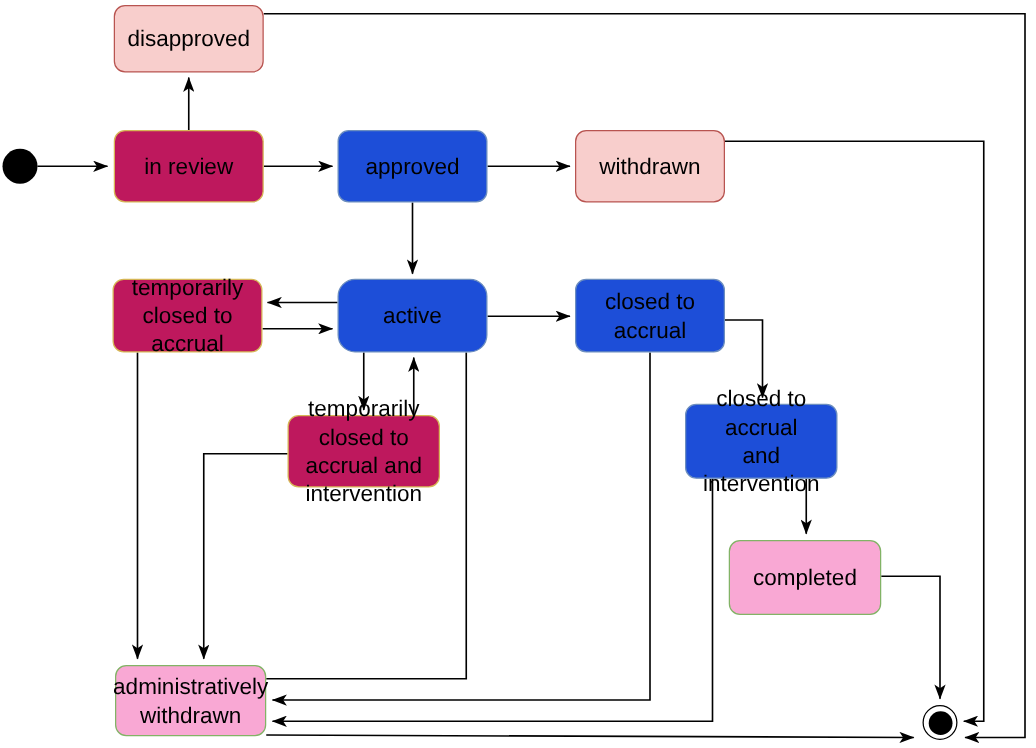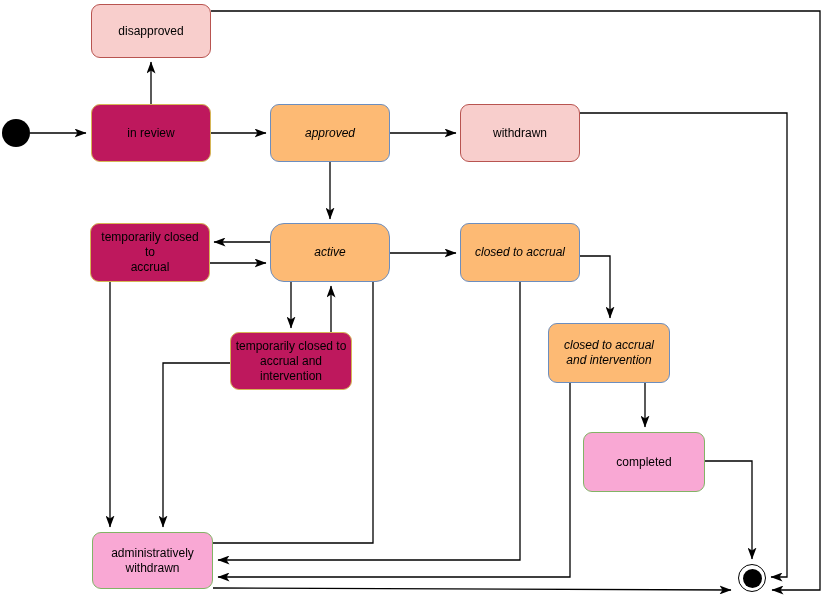--- a/index.html
+++ b/index.html
@@ -11,28 +11,28 @@
     overflow:hidden;
   }
   #edges{position:absolute;left:0;top:0;z-index:0;}
   .state{
     position:absolute;
     box-sizing:border-box;
     border:1.4px solid #000;
     border-radius:9px;
     display:flex;align-items:center;justify-content:center;
     text-align:center;
-    font-size:12px;color:#000000;
+    font-size:18px;color:#000000;
     line-height:1.25;
     white-space:pre-line;
     padding:2px 4px;
     z-index:1;
   }
   .yellow{background:#be185d;border-color:#D6B656;}
-  .blue{background:#fdba74;border-color:#6C8EBF;font-style:italic;}
+  .blue{background:#1d4ed8;border-color:#6C8EBF;}
   .red{background:#F8CECC;border-color:#B85450;}
   .green{background:#f9a8d4;border-color:#82B366;align-items:center;}
 
   
   #n-disapproved{left:91px;top:4px;width:120px;height:54px;}
   #n-in-review{left:91px;top:104px;width:120px;height:58px;}
   #n-approved{left:270px;top:104px;width:120px;height:58px;}
   #n-withdrawn{left:460px;top:104px;width:120px;height:58px;}
   #n-tca{left:90px;top:223px;width:120px;height:59px;}
   #n-active{left:270px;top:223px;width:120px;height:59px;border-radius:14px;}

